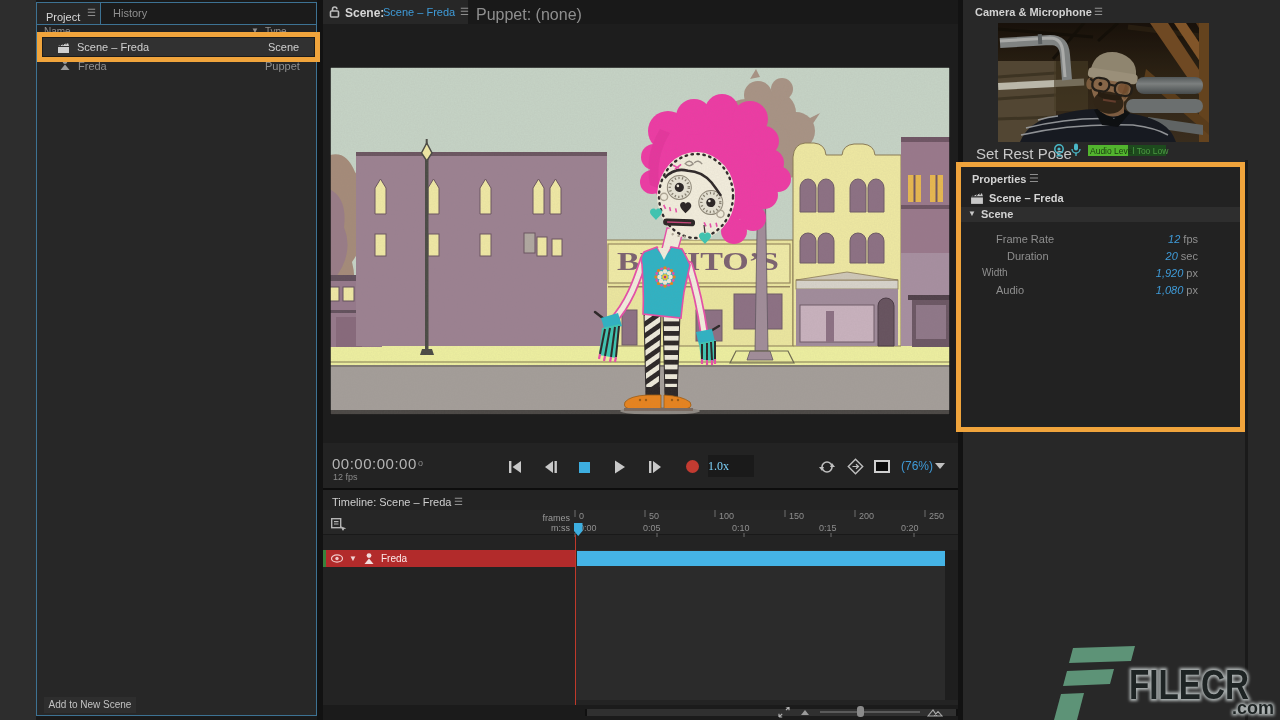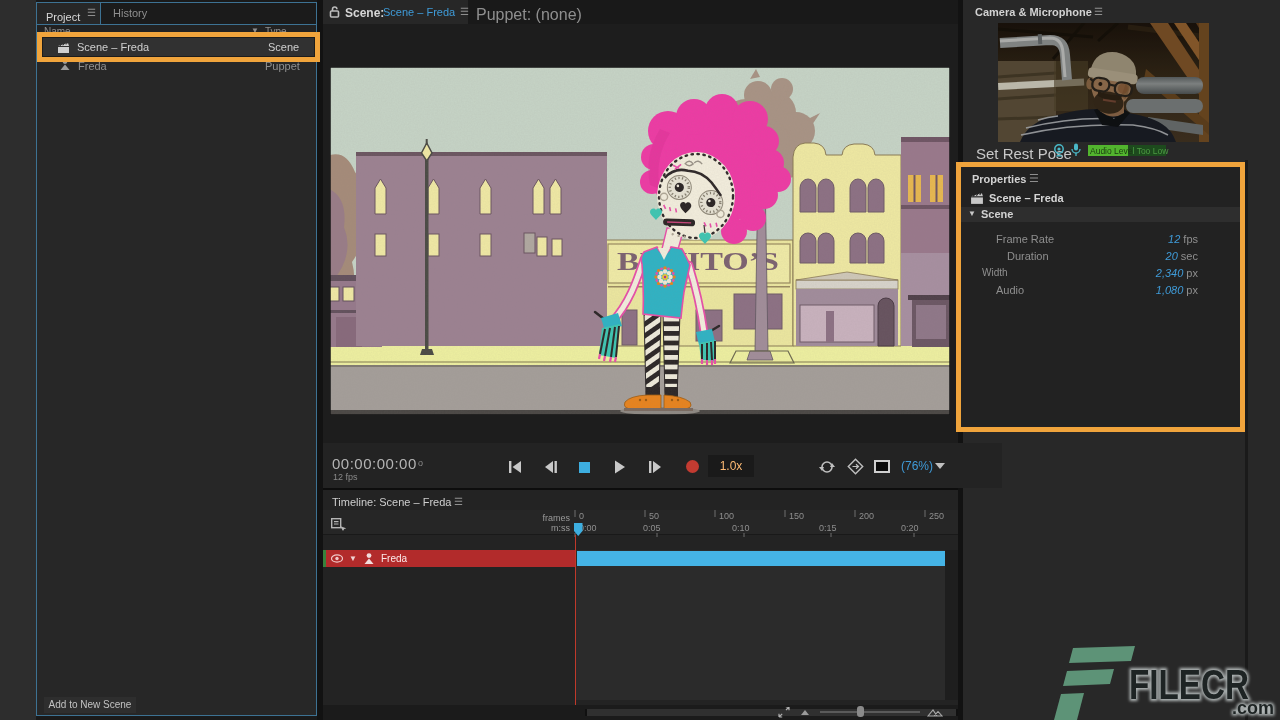--- a/index.html
+++ b/index.html
@@ -364,21 +364,21 @@
     </g>
 
     <path d="M326,143 c-2,-3 -6,-1 -6,2 c0,3 4,5 6,8 c2,-3 6,-5 6,-8 c0,-3 -4,-5 -6,-2 Z" fill="#3ec6b2"></path>
     <path d="M375,167 c-2,-3 -6,-1 -6,2 c0,3 4,5 6,8 c2,-3 6,-5 6,-8 c0,-3 -4,-5 -6,-2 Z" fill="#3ec6b2"></path>
     <path d="M374,158 L375,166" stroke="#3a3233" stroke-width="1.2"></path>
     <rect x="0" y="0" width="620" height="348" filter="url(#noise)" opacity="0.16"></rect>
 
     <rect x="0" y="0" width="620" height="348" fill="none" stroke="#161616" stroke-width="1.5"></rect>
   </svg>
 
-  <div class="abs" style="left:0;top:443px;width:635px;height:45px;background:#232323;padding-left:44px;">
+  <div class="abs" style="left:0;top:443px;width:635px;height:45px;background:#232323;">
     <div class="abs" style="left:9px;top:12px;font-size:15px;color:#b4b4b4;letter-spacing:0.5px;">00:00:00:00</div>
     <div class="abs" style="left:95px;top:15px;font-size:9px;color:#8a8a8a;">o</div>
     <div class="abs" style="left:10px;top:29px;font-size:9px;color:#8a8a8a;">12 fps</div>
     <svg class="abs" style="left:186px;top:17px;" width="160" height="14" viewBox="0 0 160 14">
 
       <g fill="#c8c8c8">
           <rect x="0" y="1" width="2.4" height="12"></rect>
           <path d="M12,1 L12,13 L3.5,7 Z"></path>
         </g>
 
@@ -390,21 +390,21 @@
       <rect x="70" y="2" width="11" height="11" fill="#3daee0"></rect>
 
       <path d="M106,0.5 L116,7 L106,13.5 Z" fill="#c8c8c8"></path>
 
       <g fill="#c8c8c8">
           <rect x="140" y="1" width="2.4" height="12"></rect>
           <path d="M144,1 L152,7 L144,13 Z"></path>
         </g>
     </svg>
     <div class="abs" style="left:363px;top:17px;width:13px;height:13px;border-radius:50%;background:#c33b31;"></div>
-    <div class="abs" style="left:385px;top:12px;width:46px;height:22px;background:#1a1a1a;color:#fdba74;font-size:12px;line-height:22px;text-align:center;">1.0x</div>
+    <div class="abs" style="left:385px;top:12px;width:46px;height:22px;background:#1a1a1a;color:#7dd3fc;font-size:12px;line-height:22px;text-align:left;font-family:Liberation Serif, serif;">1.0x</div>
     <svg class="abs" style="left:496px;top:17px;" width="16" height="14" viewBox="0 0 16 14">
       <path d="M3,7 A5,5 0 0 1 13,7" fill="none" stroke="#c0c0c0" stroke-width="1.6"></path>
       <path d="M13,7 A5,5 0 0 1 3,7" fill="none" stroke="#c0c0c0" stroke-width="1.6"></path>
       <path d="M13,3 L16,7 L11,7 Z" fill="#c0c0c0"></path>
       <path d="M3,11 L0,7 L5,7 Z" fill="#c0c0c0"></path>
     </svg>
     <svg class="abs" style="left:524px;top:15px;" width="17" height="17" viewBox="0 0 17 17">
       <rect x="3.4" y="3.4" width="10.2" height="10.2" fill="none" stroke="#c0c0c0" stroke-width="1.4" transform="rotate(45 8.5 8.5)"></rect>
       <path d="M5.5,8.5 h6 M9,6.3 l2.5,2.2 -2.5,2.2" fill="none" stroke="#c0c0c0" stroke-width="1.2"></path>
     </svg>
@@ -620,21 +620,21 @@
   <div class="abs" style="left:0;top:40px;width:279px;height:15px;background:#2e2e2e;">
     <span class="abs" style="left:7px;top:2px;font-size:8px;color:#c8c8c8;">▼</span>
     <span class="abs" style="left:20px;top:1px;font-size:11px;color:#d2d2d2;font-weight:bold;">Scene</span>
   </div>
   <div class="abs dim" style="left:35px;top:66px;font-size:11px;">Frame Rate</div>
   <div class="abs dim" style="left:46px;top:83px;font-size:11px;">Duration</div>
   <div class="abs dim" style="left:21px;top:100px;font-size:10px;">Width</div>
   <div class="abs dim" style="left:35px;top:117px;font-size:11px;">Audio</div>
   <div class="abs" style="left:0;top:66px;width:237px;font-size:11px;text-align:right;"><span class="blue">12</span><span class="dim"> fps</span></div>
   <div class="abs" style="left:0;top:83px;width:237px;font-size:11px;text-align:right;"><span class="blue">20</span><span class="dim"> sec</span></div>
-  <div class="abs" style="left:0;top:100px;width:237px;font-size:11px;text-align:right;"><span class="blue">2,340</span><span class="dim"> px</span></div>
+  <div class="abs" style="left:0;top:100px;width:237px;font-size:11px;text-align:right;"><span class="blue">1,920</span><span class="dim"> px</span></div>
   <div class="abs" style="left:0;top:117px;width:237px;font-size:11px;text-align:right;"><span class="blue">1,080</span><span class="dim"> px</span></div>
 </div>
 
 <svg class="abs" style="left:1050px;top:630px;" width="230" height="90" viewBox="0 0 230 90">
   <defs>
       <filter id="glow" x="-20%" y="-20%" width="140%" height="140%">
         <feGaussianBlur stdDeviation="1.6"></feGaussianBlur>
       </filter>
     </defs>
   <g fill="#5d9377">

